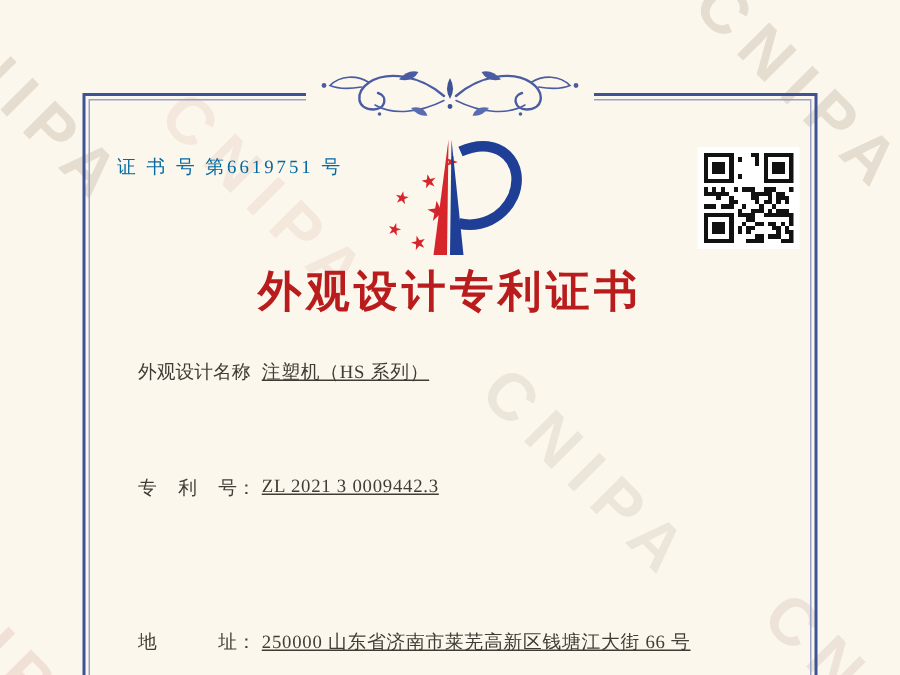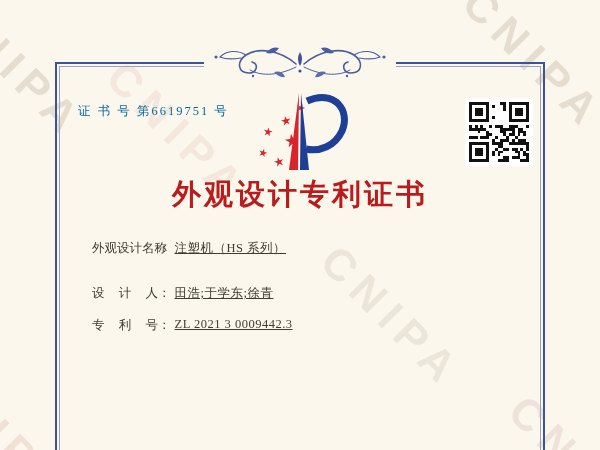--- a/index.html
+++ b/index.html
@@ -349,20 +349,20 @@
         <rect x="19" y="20" width="1" height="1" fill="#111"></rect>
         <rect x="20" y="20" width="1" height="1" fill="#111"></rect>
       </svg>
   </div>
 
   <div id="page-title">外观设计专利证书</div>
 
   <div class="field-row" id="row-0">
     <span class="field-label">外观设计名称</span><span class="field-colon">：</span><span class="field-value">注塑机（HS 系列）</span>
   </div>
-  <div class="field-row" id="row-1">
-    <span class="field-label">设计人</span><span class="field-colon">：</span><span class="field-value">田浩;于学东;徐青</span>
-  </div>
   <div class="field-row" id="row-2">
     <span class="field-label">专利号</span><span class="field-colon">：</span><span class="field-value">ZL 2021 3 0009442.3</span>
   </div>
+  <div class="field-row" id="row-5">
+    <span class="field-label">地址</span><span class="field-colon">：</span><span class="field-value">250000 山东省济南市莱芜高新区钱塘江大街 66 号</span>
+  </div>
 
 </div>
 
 </body></html>

